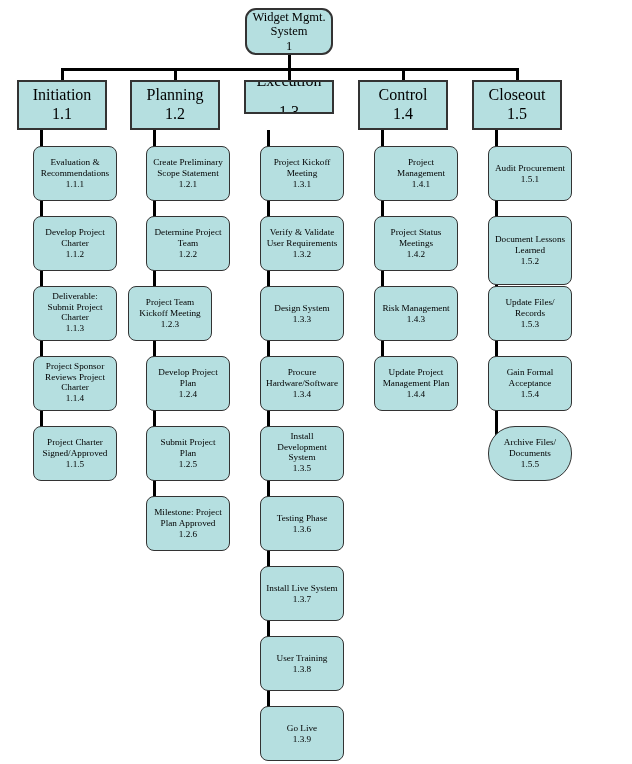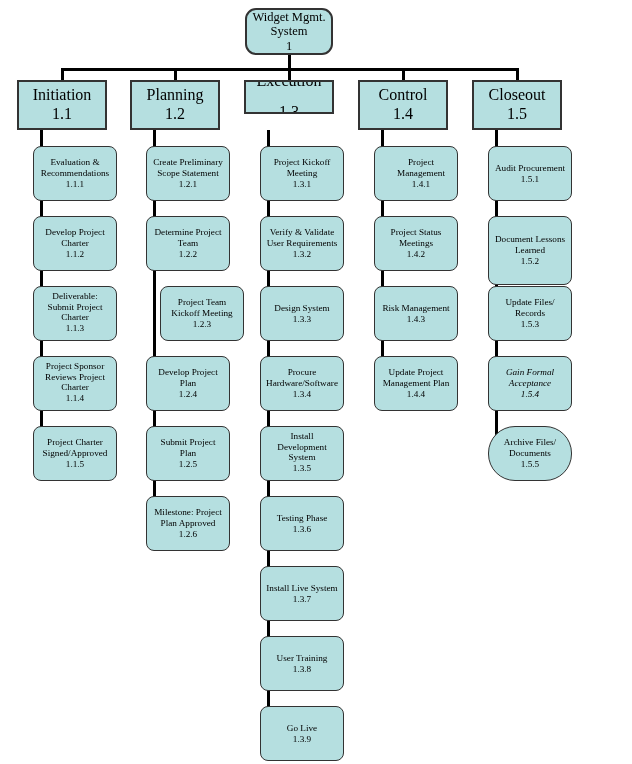--- a/index.html
+++ b/index.html
@@ -131,21 +131,21 @@
 Scope Statement</span>
       <span class="code">1.2.1</span>
     </div>
     <div class="conn h" style="left: 152.5px; top: 242px;"></div>
     <div class="node lvl2" style="left: 146px; top: 216px; width: 84px; height: 55px;">
       <span class="label">Determine Project
 Team</span>
       <span class="code">1.2.2</span>
     </div>
     <div class="conn h" style="left: 152.5px; top: 312px;"></div>
-    <div class="node lvl2" style="left: 160px; top: 286px; width: 84px; height: 55px;">
+    <div class="node lvl2" style="left: 128px; top: 286px; width: 84px; height: 55px;">
       <span class="label">Project Team
 Kickoff Meeting</span>
       <span class="code">1.2.3</span>
     </div>
     <div class="conn h" style="left: 152.5px; top: 382px;"></div>
     <div class="node lvl2" style="left: 146px; top: 356px; width: 84px; height: 55px;">
       <span class="label">Develop Project
 Plan</span>
       <span class="code">1.2.4</span>
     </div>
@@ -263,21 +263,21 @@
 Learned</span>
       <span class="code">1.5.2</span>
     </div>
     <div class="conn h" style="left: 494.5px; top: 312px;"></div>
     <div class="node lvl2" style="left: 488px; top: 286px; width: 84px; height: 55px;">
       <span class="label">Update Files/
 Records</span>
       <span class="code">1.5.3</span>
     </div>
     <div class="conn h" style="left: 494.5px; top: 382px;"></div>
-    <div class="node lvl2" style="left: 488px; top: 356px; width: 84px; height: 55px; font-style: italic;">
+    <div class="node lvl2" style="left: 488px; top: 356px; width: 84px; height: 55px;">
       <span class="label">Gain Formal
 Acceptance</span>
       <span class="code">1.5.4</span>
     </div>
     <div class="conn h" style="left: 494.5px; top: 452px;"></div>
     <div class="node lvl2" style="left: 488px; top: 426px; width: 84px; height: 55px; border-radius: 27px;">
       <span class="label">Archive Files/
 Documents</span>
       <span class="code">1.5.5</span>
     </div>

